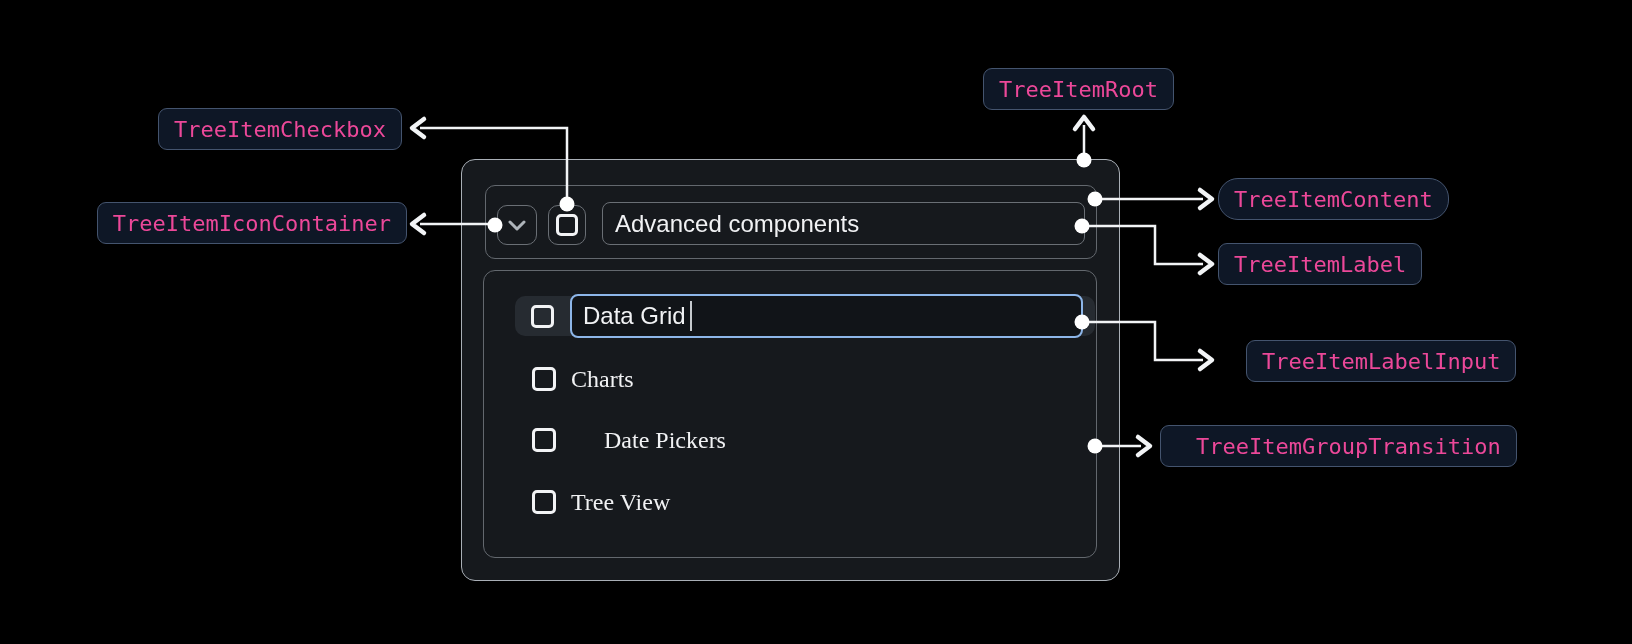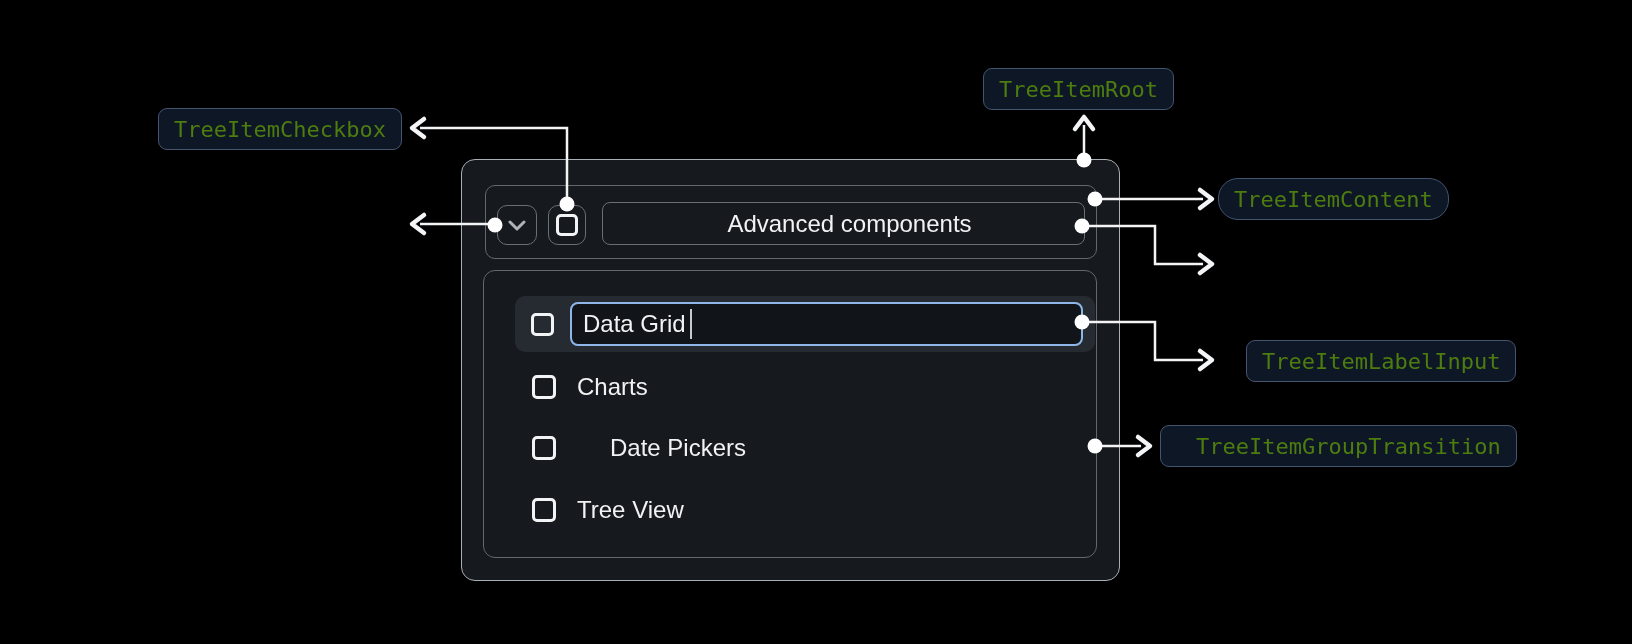--- a/index.html
+++ b/index.html
@@ -28,52 +28,52 @@
     display:flex;align-items:center;justify-content:center;
   }
   .cb-icon{
     display:inline-block;width:22px;height:22px;box-sizing:border-box;
     border:3px solid #f2f3f5;border-radius:5px;flex:none;
   }
   .label-box{
     position:absolute;left:602px;top:202px;width:483px;height:43px;
     border:1.5px solid #6a6f75;border-radius:8px;box-sizing:border-box;
     display:flex;align-items:center;padding-left:12px;
-    color:#f1f2f4;font-size:24px;justify-content:center;
+    color:#f1f2f4;font-size:24px;
   }
   .group-box{
     position:absolute;left:483px;top:270px;width:614px;height:288px;
     border:1.5px solid #63686e;border-radius:12px;box-sizing:border-box;
   }
   .tree-row{
-    position:absolute;left:515px;width:580px;height:56px;
+    position:absolute;left:515px;width:580px;height:40px;
     display:flex;align-items:center;padding-left:17px;box-sizing:border-box;
     color:#f1f2f4;font-size:24px;
   }
   .tree-row .cb-icon{width:24px;height:24px;border-width:3px;}
-  .tree-row .row-label{margin-left:21px;}
+  .tree-row .row-label{margin-left:15px;font-family:Liberation Serif, serif;}
   .row-editing{
     left:515px;top:296px;background:#262b31;border-radius:10px;padding-left:16px;
   }
   .row-editing .cb-icon{width:23px;height:23px;}
   .label-input{
     margin-left:16px;width:513px;height:44px;box-sizing:border-box;
     background:#111418;border:2px solid #8db6e9;border-radius:8px;
     display:flex;align-items:center;padding-left:11px;
     color:#f1f2f4;font-size:24px;
   }
   .caret{
     display:inline-block;width:2px;height:30px;background:#c6cace;margin-left:4px;
   }
   
   .chip{
     position:absolute;height:42px;padding:0 15px;box-sizing:border-box;
     display:flex;align-items:center;white-space:nowrap;
     background:#0e1726;border:1.5px solid #44546e;border-radius:9px;
-    color:#4d7c0f;font-family:"DejaVu Sans Mono",monospace;font-size:22px;
+    color:#ec4899;font-family:"DejaVu Sans Mono",monospace;font-size:22px;
   }
   
   .connectors{position:absolute;left:0;top:0;pointer-events:none;}
   .connectors .line{stroke:#f2f4f6;stroke-width:2.5;fill:none;}
   .connectors .head{stroke:#f2f4f6;stroke-width:4.5;fill:none;stroke-linecap:round;stroke-linejoin:round;}
   .connectors .dot{fill:#ffffff;}
 </style>
 </head>
 <body>
 
@@ -114,22 +114,24 @@
   <div class="tree-row" style="top:420px;gap:33px;">
     <span class="cb-icon"></span>
     <span class="row-label">Date Pickers</span>
   </div>
   <div class="tree-row" style="top:482px;text-align:right;">
     <span class="cb-icon"></span>
     <span class="row-label">Tree View</span>
   </div>
 
   <div class="chip" style="right:1230px;top:108px;">TreeItemCheckbox</div>
+  <div class="chip" style="right:1225px;top:202px;">TreeItemIconContainer</div>
   <div class="chip" style="left:983px;top:68px;">TreeItemRoot</div>
   <div class="chip" style="left:1218px;top:178px;border-radius:20px;">TreeItemContent</div>
+  <div class="chip" style="left:1218px;top:243px;">TreeItemLabel</div>
   <div class="chip" style="left:1246px;top:340px;">TreeItemLabelInput</div>
   <div class="chip" style="left:1160px;top:425px;padding-left:35px;">TreeItemGroupTransition</div>
 
   <svg class="connectors" width="1632" height="644" viewBox="0 0 1632 644">
 
     <g>
       <path class="line" d="M420 128 H567 V197"></path>
       <circle class="dot" cx="567" cy="204" r="7.5"></circle>
       <path class="head" d="M424 119 L412 128 L424 137"></path>
     </g>

